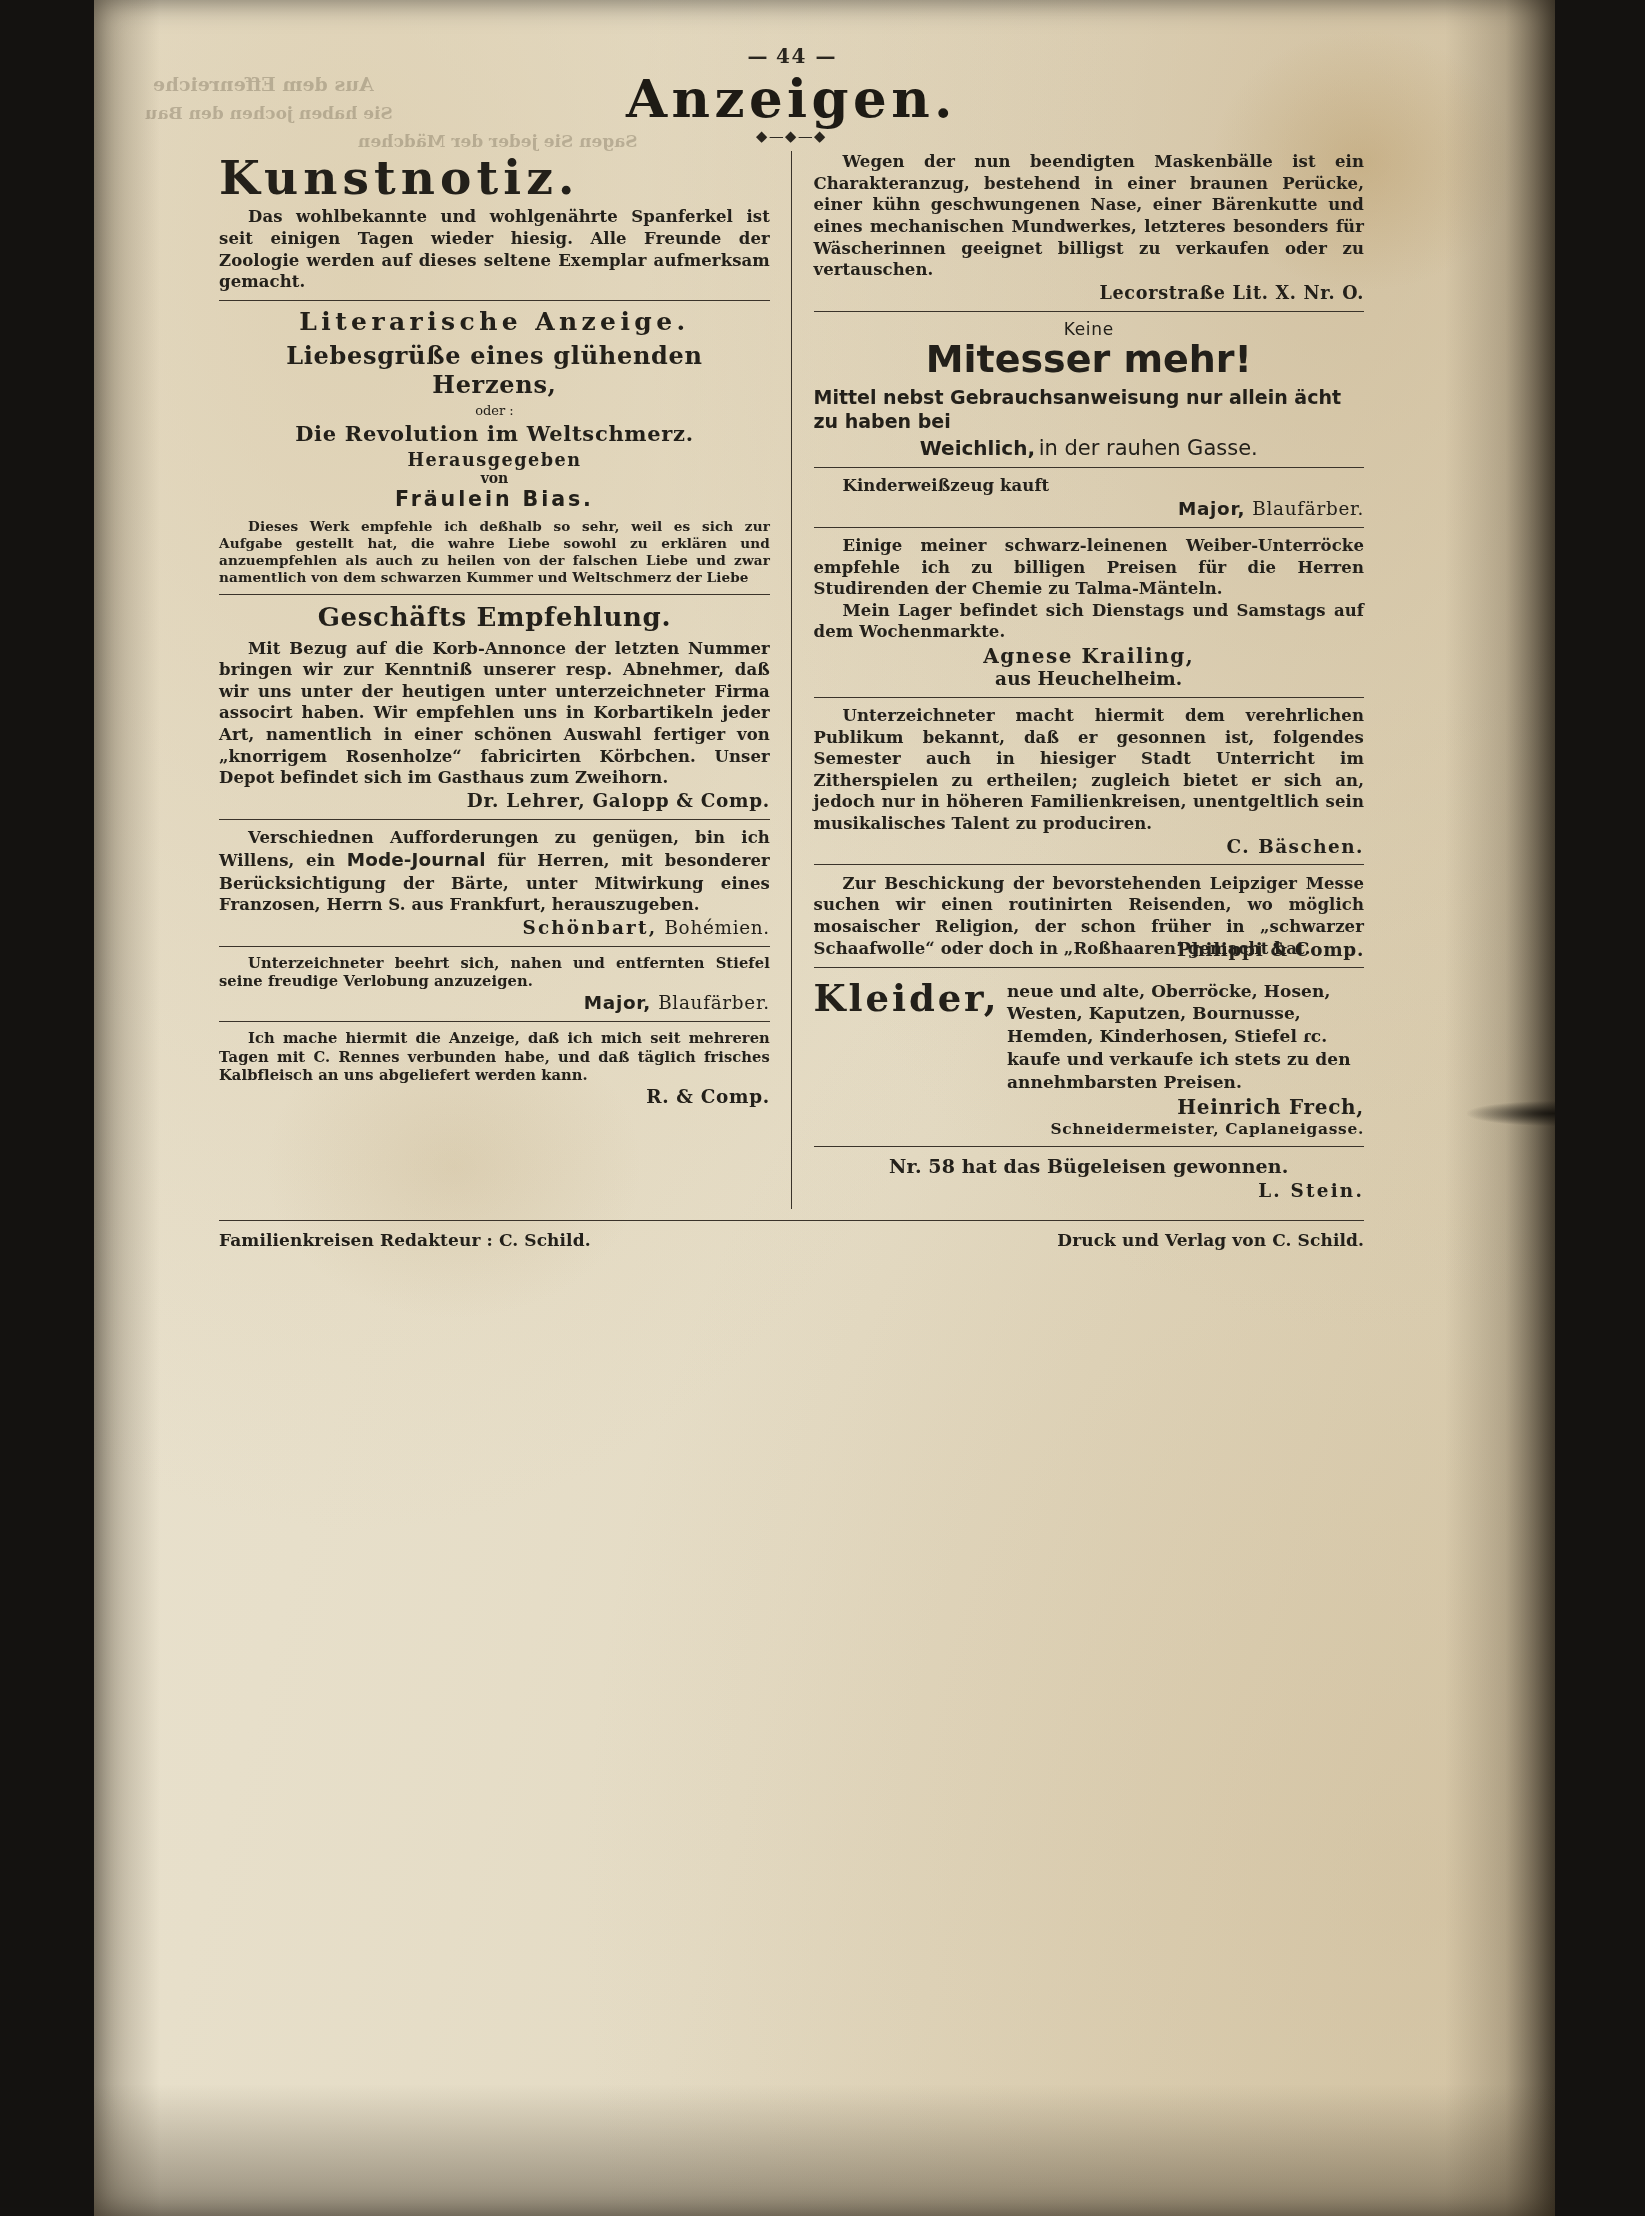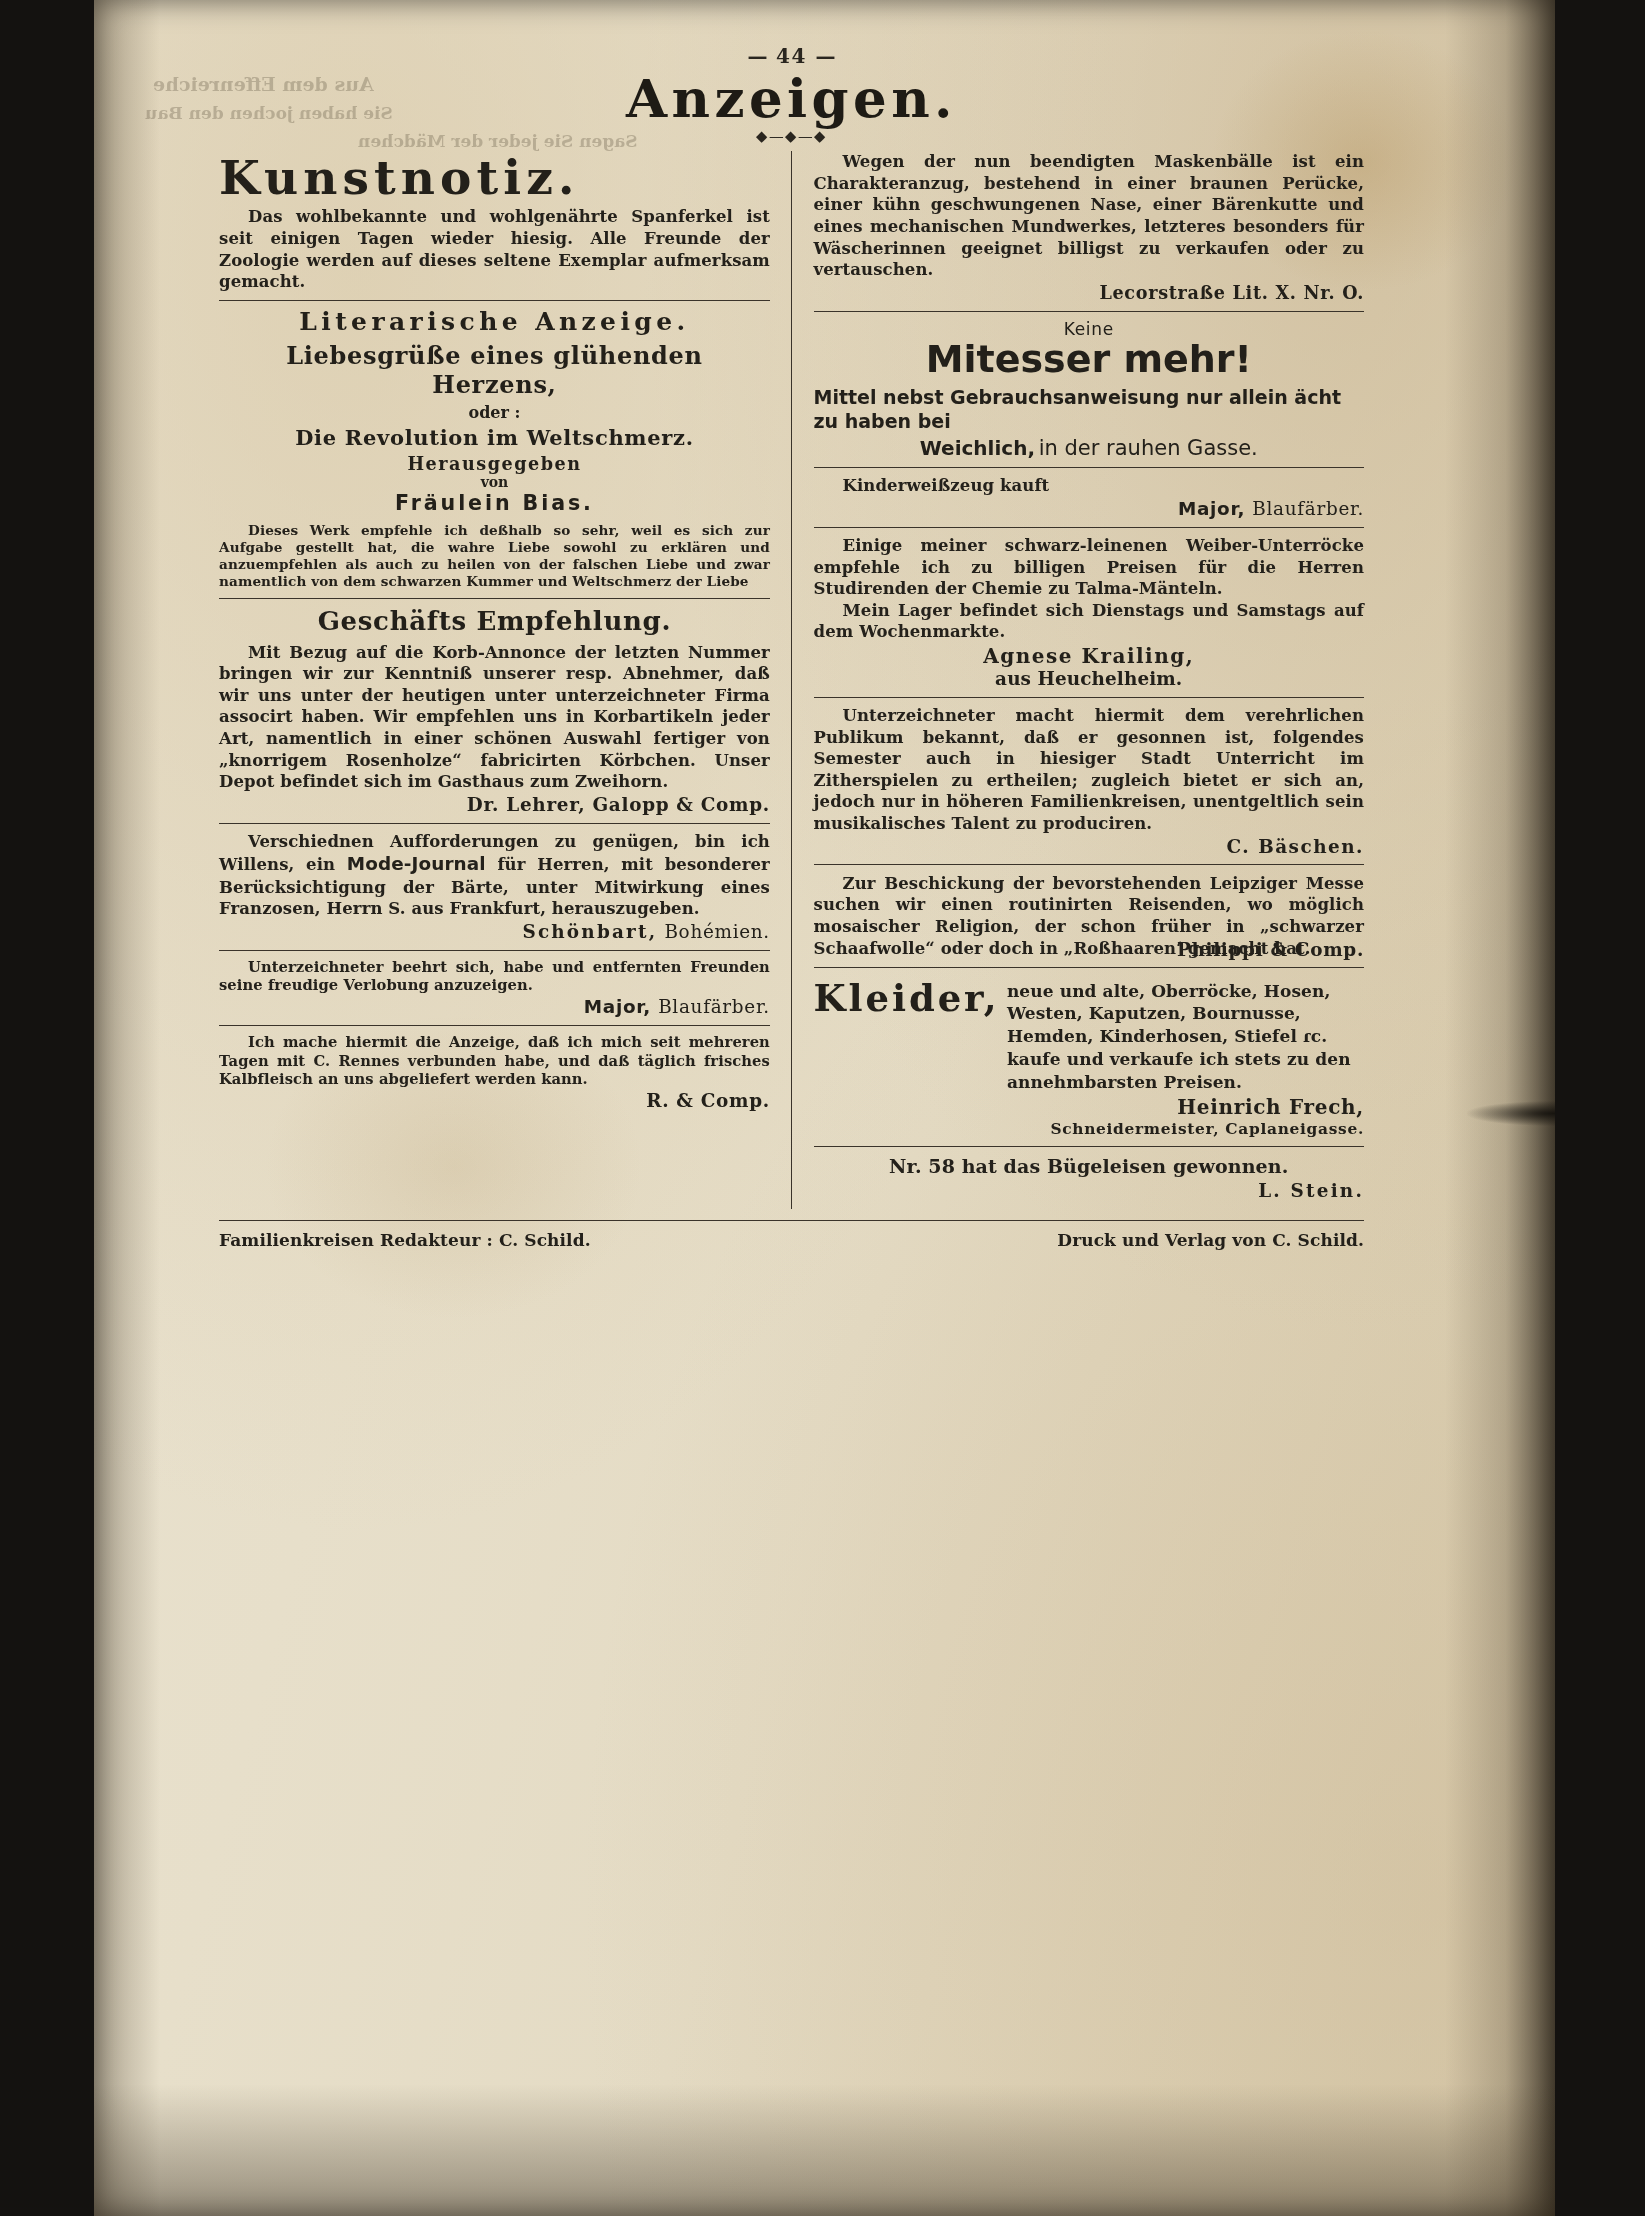--- a/index.html
+++ b/index.html
@@ -155,41 +155,41 @@
 
           <div class="ad" style="padding-top:0;">
             <div class="hl-xl frak">Kunstnotiz.</div>
             <p class="body ind">Das wohlbekannte und wohlgenährte Spanferkel ist seit einigen Tagen wieder hiesig. Alle Freunde der Zoologie werden auf dieses seltene Exemplar aufmerksam gemacht.</p>
           </div>
 
           <div class="ad">
             <div class="hl-l frak spaced" style="text-align:center;">Literarische Anzeige.</div>
             <div class="hl-m frak" style="margin-top:5.9px;font-size:24px;">Liebesgrüße eines glühenden</div>
             <div class="hl-m frak" style="font-size:24px;">Herzens,</div>
-            <div class="centerline" style="font-size:16px;font-weight:700;margin:2.9px 0;">oder :</div>
+            <div class="centerline" style="font-size:13px;font-weight:400;margin:2.9px 0;">oder :</div>
             <div class="hl-s frak" style="font-size:21px;">Die Revolution im Weltschmerz.</div>
             <div class="centerline frak" style="font-size:17.6px;letter-spacing:1.5px;margin-top:2.9px;">Herausgegeben</div>
             <div class="centerline" style="font-size:14px;font-weight:700;">von</div>
             <div class="centerline sans700" style="font-size:20.6px;letter-spacing:2.9px;margin-top:1.5px;">Fräulein Bias.</div>
             <p class="body tiny ind" style="margin-top:7.3px;">Dieses Werk empfehle ich deßhalb so sehr, weil es sich zur Aufgabe gestellt hat, die wahre Liebe sowohl zu erklären und anzuempfehlen als auch zu heilen von der falschen Liebe und zwar namentlich von dem schwarzen Kummer und Weltschmerz der Liebe</p>
           </div>
 
           <div class="ad">
             <div class="hl-m frak" style="font-size:26px;letter-spacing:0.7px;">Geschäfts Empfehlung.</div>
             <p class="body ind" style="margin-top:4.4px;">Mit Bezug auf die Korb-Annonce der letzten Nummer bringen wir zur Kenntniß unserer resp. Abnehmer, daß wir uns unter der heutigen unter unterzeichneter Firma associrt haben. Wir empfehlen uns in Korbartikeln jeder Art, namentlich in einer schönen Auswahl fertiger von „knorrigem Rosenholze“ fabricirten Körbchen. Unser Depot befindet sich im Gasthaus zum Zweihorn.</p>
             <div class="sig frak">Dr. Lehrer, Galopp &amp; Comp.</div>
           </div>
 
           <div class="ad">
             <p class="body ind"><span>Verschiednen Aufforderungen zu genügen, bin ich Willens, ein </span><span class="sans700" style="font-size:18.4px;">Mode-Journal</span><span> für Herren, mit besonderer Berücksichtigung der Bärte, unter Mitwirkung eines Franzosen, Herrn S. aus Frankfurt, herauszugeben.</span></p>
             <div class="sig"><span class="frak" style="letter-spacing:2.2px;">Schönbart,</span> <span class="rom" style="font-weight:400;">Bohémien.</span></div>
           </div>
 
           <div class="ad">
-            <p class="body small ind">Unterzeichneter beehrt sich, habe und entfernten Freunden seine freudige Verlobung anzuzeigen.</p>
+            <p class="body small ind">Unterzeichneter beehrt sich, nahen und entfernten Stiefel seine freudige Verlobung anzuzeigen.</p>
             <div class="sig"><span class="sans700" style="font-size:18.4px;">Major,</span> <span class="rom" style="font-weight:400;">Blaufärber.</span></div>
           </div>
 
           <div class="ad nb">
             <p class="body small ind">Ich mache hiermit die Anzeige, daß ich mich seit mehreren Tagen mit C. Rennes verbunden habe, und daß täglich frisches Kalbfleisch an uns abgeliefert werden kann.</p>
             <div class="sig frak">R. &amp; Comp.</div>
           </div>
 
         </div>
 

